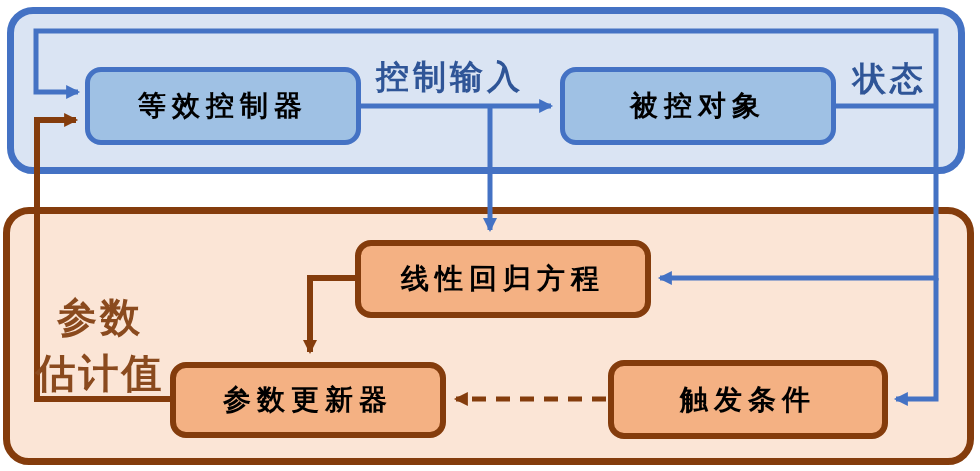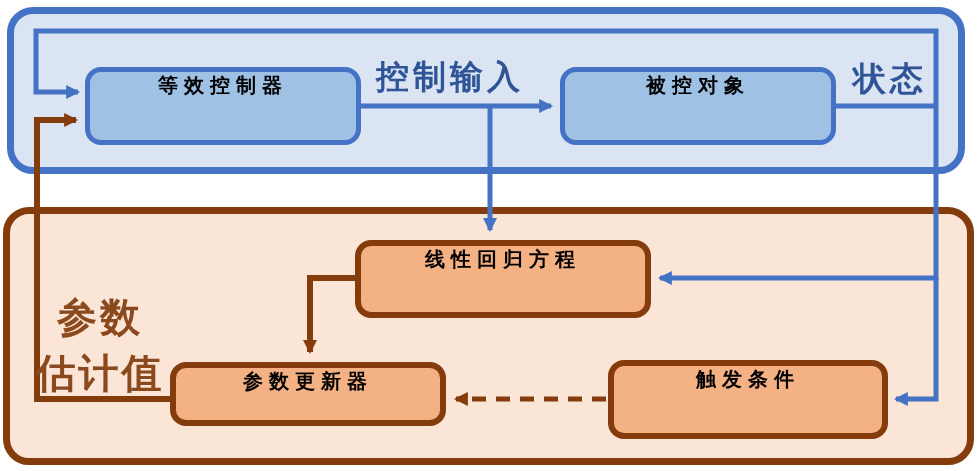--- a/index.html
+++ b/index.html
@@ -33,37 +33,37 @@
   }
   .panel-orange{
     left:3px;top:207px;width:971px;height:258px;
     background:var(--orange-bg);
     border:7px solid var(--brown);
   }
   .node{
     position:absolute;
     box-sizing:border-box;
     border-radius:16px;
-    display:flex;justify-content:center;
-    font-size:20px;font-weight:bold;color:#000;
+    display:flex;align-items:center;justify-content:center;
+    font-size:28px;font-weight:bold;color:#000;
     letter-spacing:6px;
     z-index:2;
   }
   .node-blue{
     background:var(--blue-fill);
     border:5px solid var(--blue);
   }
   .node-orange{
     background:var(--orange-fill);
     border:6px solid var(--brown);
   }
   #node-controller{left:85px;top:67px;width:276px;height:78px;}
   #node-plant{left:560px;top:67px;width:276px;height:78px;}
   #node-regression{left:355px;top:240px;width:296px;height:78px;}
-  #node-updater{left:170px;top:362px;width:276px;height:64px;}
+  #node-updater{left:170px;top:362px;width:276px;height:76px;}
   #node-trigger{left:608px;top:360px;width:280px;height:79px;}
   .edge-label{
     position:absolute;
     font-weight:bold;
     text-align:center;
     z-index:4;
     white-space:nowrap;
   }
   .edge-label.blue{color:var(--blue-text);font-size:33px;letter-spacing:4px;}
   .edge-label.brown{color:var(--brown-text);font-size:40px;letter-spacing:3px;}

